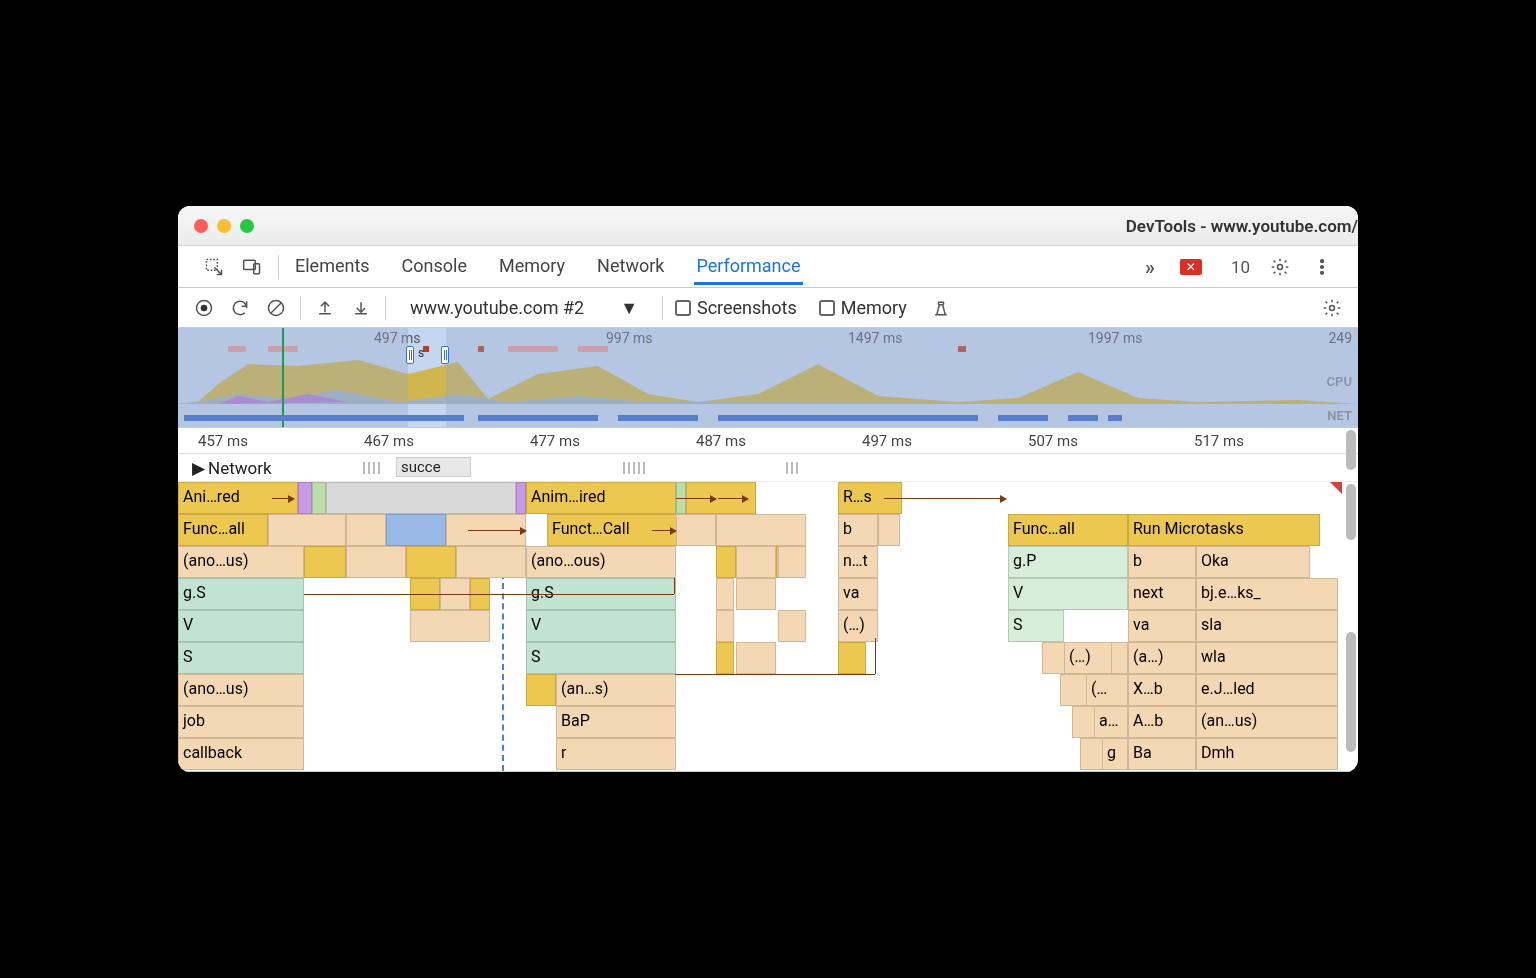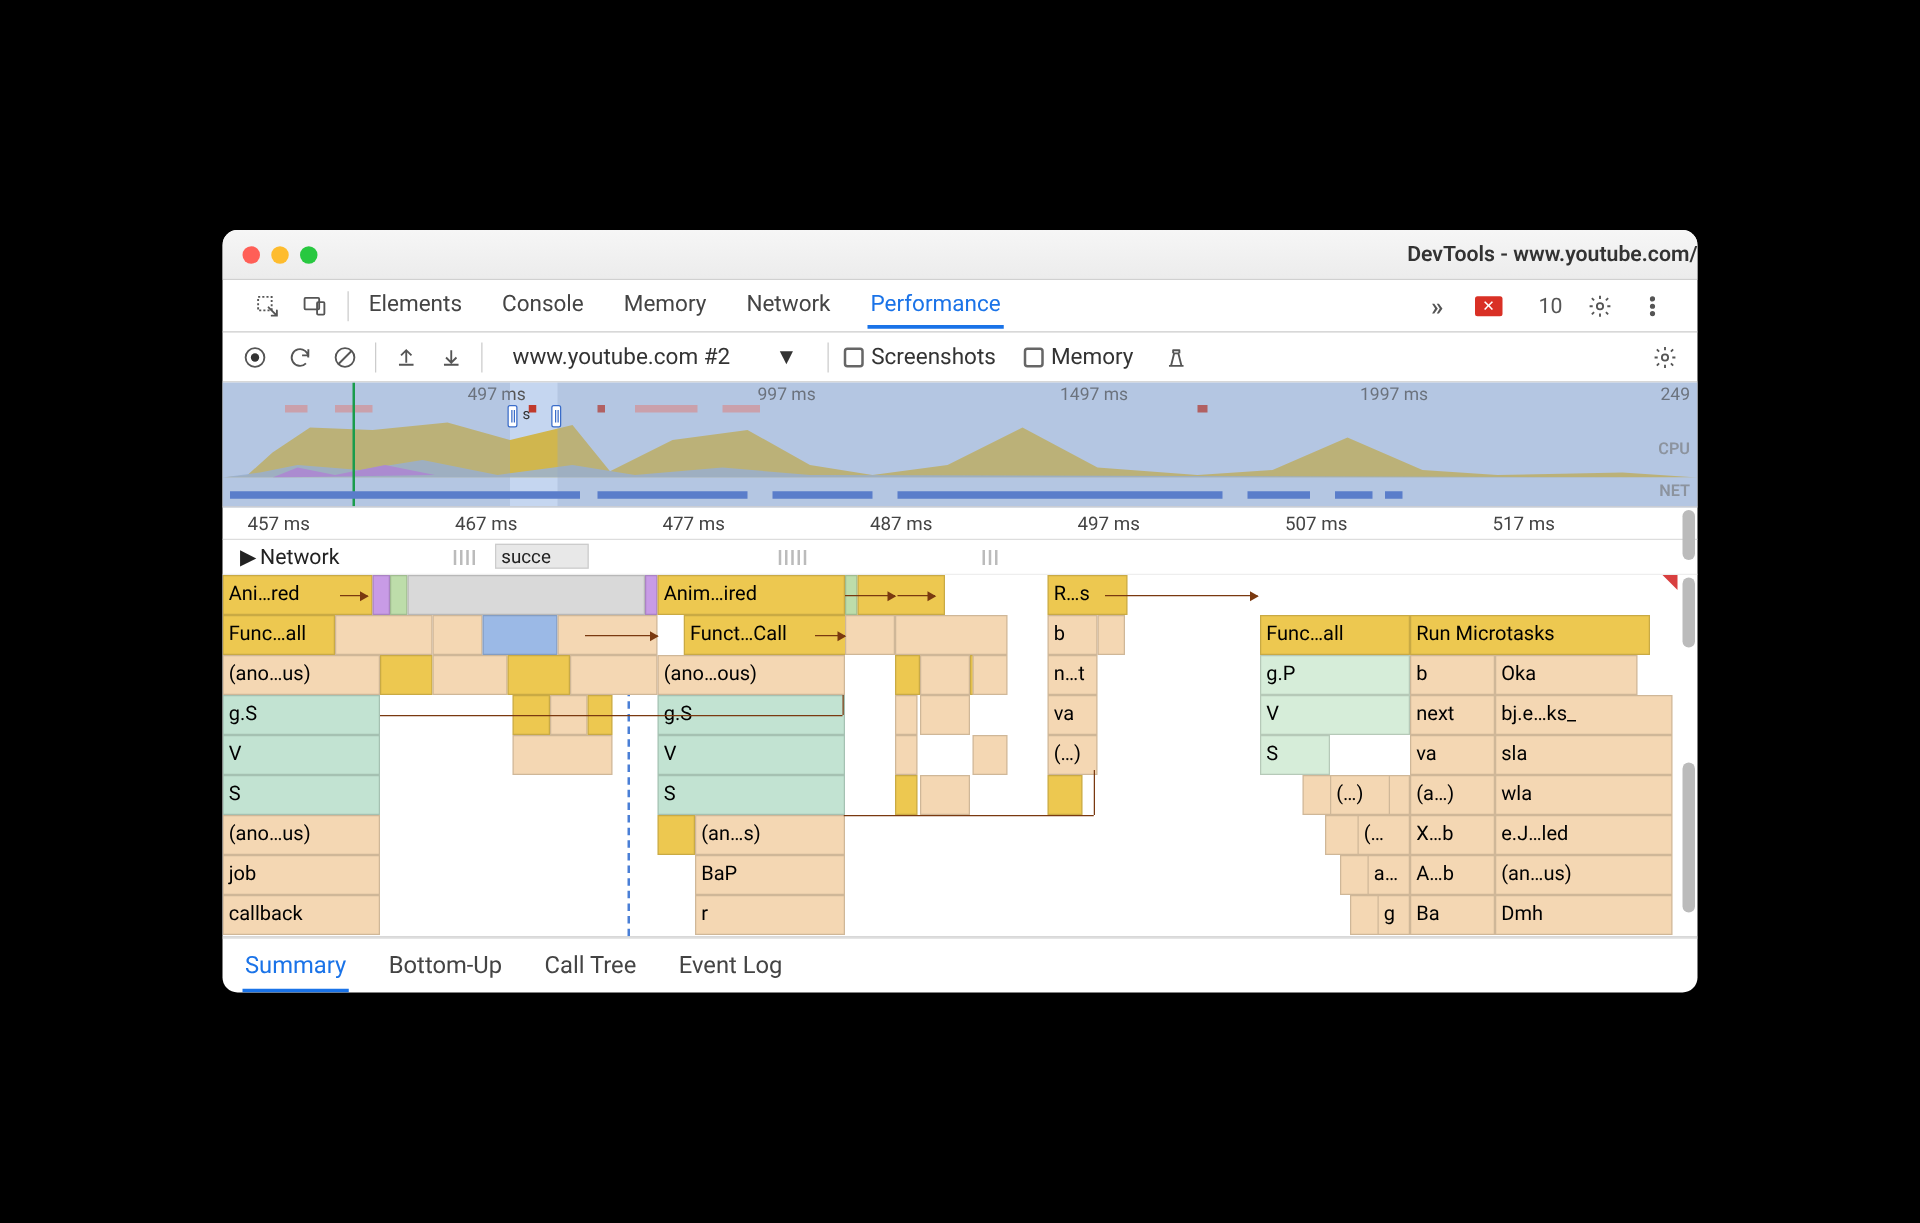--- a/index.html
+++ b/index.html
@@ -459,20 +459,14 @@
     <div class="flame-arrow" style="top:48px;left:290px;width:58px"></div>
     <div class="flame-arrow" style="top:48px;left:474px;width:24px"></div>
 
     <div style="position:absolute;top:112px;left:126px;width:370px;height:1px;background:#7a3910"></div>
     <div style="position:absolute;top:96px;left:496px;width:1px;height:16px;background:#7a3910"></div>
     <div style="position:absolute;top:192px;left:497px;width:200px;height:1px;background:#7a3910"></div>
     <div style="position:absolute;top:156px;left:697px;width:1px;height:36px;background:#7a3910"></div>
 
   </div>
 
-  <div class="bottom-tabs">
-    <div class="tab active">Summary</div>
-    <div class="tab">Bottom-Up</div>
-    <div class="tab">Call Tree</div>
-    <div class="tab">Event Log</div>
-  </div>
 
 </div>
 
 </body></html>

